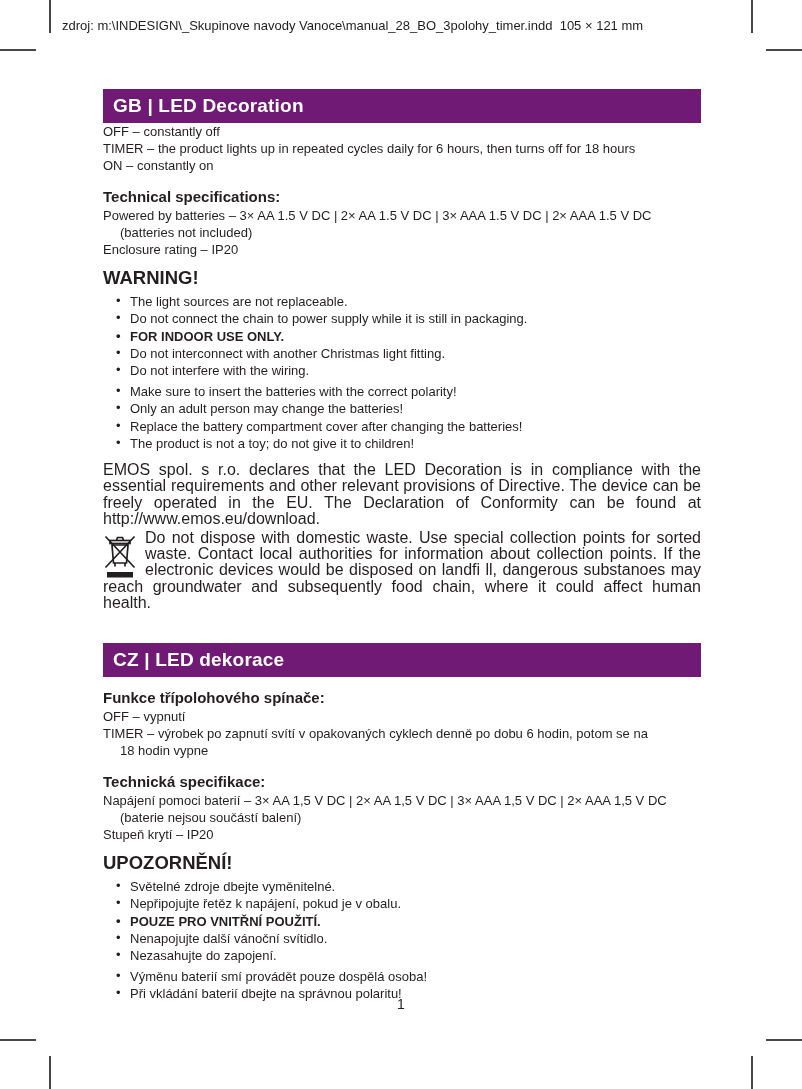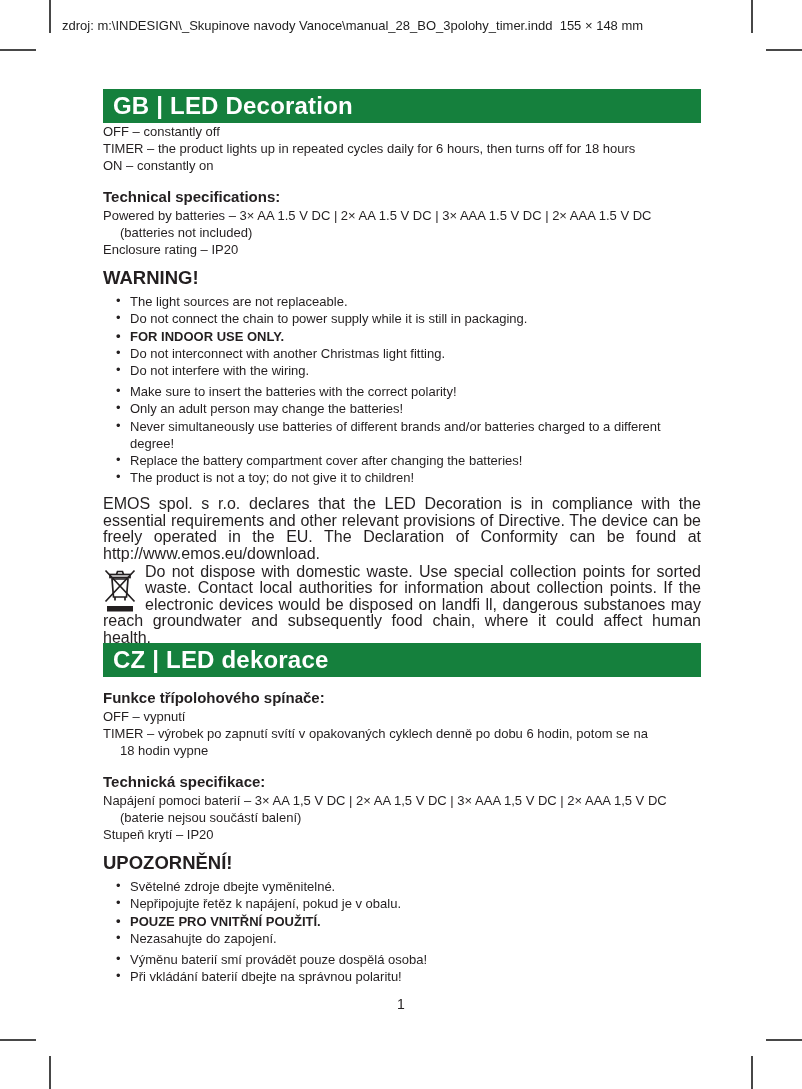--- a/index.html
+++ b/index.html
@@ -11,21 +11,21 @@
   .crop.h{width:36px;height:2px;}
   .tl-v{left:49px;top:0;} .tr-v{left:751px;top:0;}
   .bl-v{left:49px;bottom:0;} .br-v{left:751px;bottom:0;}
   .tl-h{left:0;top:49px;} .tr-h{right:0;top:49px;}
   .bl-h{left:0;top:1039px;} .br-h{right:0;top:1039px;}
   
   .source{position:absolute;left:62px;top:18px;font-size:13px;white-space:pre;color:#1e1e1e;}
   
   .sec{position:absolute;left:103px;width:598px;}
   .sec.gb{top:89px;} .sec.cz{top:643px;}
-  .bar{height:34px;background:#15803d;color:#ffffff;font-size:24px;font-weight:bold;
+  .bar{height:34px;background:#701a75;color:#ffffff;font-size:19px;font-weight:bold;
        line-height:34px;padding-left:10px;letter-spacing:.2px;}
   h3.sub{font-size:15px;font-weight:bold;margin:12px 0 2px 0;line-height:17px;}
   h3.sub.later{margin-top:13px;}
   .line{font-size:13px;line-height:17.2px;white-space:nowrap;}
   .line.indent{padding-left:17px;}
   h2.warn{font-size:18.5px;font-weight:bold;margin:9px 0 5px 0;line-height:21px;}
   ul.blist{list-style:none;margin:0;padding:0;font-size:13px;line-height:17.2px;}
   ul.blist li{position:relative;padding-left:27px;}
   ul.blist li::before{content:"\2022";position:absolute;left:13px;top:-1px;}
   ul.blist.g2{margin-top:4px;}
@@ -43,21 +43,21 @@
 
   <div class="crop v tl-v"></div>
   <div class="crop v tr-v"></div>
   <div class="crop v bl-v"></div>
   <div class="crop v br-v"></div>
   <div class="crop h tl-h"></div>
   <div class="crop h tr-h"></div>
   <div class="crop h bl-h"></div>
   <div class="crop h br-h"></div>
 
-  <div class="source">zdroj: m:\INDESIGN\_Skupinove navody Vanoce\manual_28_BO_3polohy_timer.indd  155 × 148 mm</div>
+  <div class="source">zdroj: m:\INDESIGN\_Skupinove navody Vanoce\manual_28_BO_3polohy_timer.indd  105 × 121 mm</div>
 
   <div class="sec gb">
     <div class="bar">
       <span>GB | LED Decoration</span>
     </div>
 
     <div class="line">OFF – constantly off</div>
     <div class="line">TIMER – the product lights up in repeated cycles daily for 6 hours, then turns off for 18 hours</div>
     <div class="line">ON – constantly on</div>
 
@@ -70,21 +70,20 @@
     <ul class="blist">
       <li>The light sources are not replaceable.</li>
       <li>Do not connect the chain to power supply while it is still in packaging.</li>
       <li class="bold">FOR INDOOR USE ONLY.</li>
       <li>Do not interconnect with another Christmas light fitting.</li>
       <li>Do not interfere with the wiring.</li>
     </ul>
     <ul class="blist g2">
       <li>Make sure to insert the batteries with the correct polarity!</li>
       <li>Only an adult person may change the batteries!</li>
-      <li>Never simultaneously use batteries of different brands and/or batteries charged to a different degree!</li>
       <li>Replace the battery compartment cover after changing the batteries!</li>
       <li>The product is not a toy; do not give it to children!</li>
     </ul>
 
     <p class="para">EMOS spol. s r.o. declares that the LED Decoration is in compliance with the essential requirements and other relevant provisions of Directive. The device can be freely operated in the EU. The Declaration of Conformity can be found at http://www.emos.eu/download.</p>
 
     <p class="para disposal">
       <span class="weee">
         <svg width="34" height="46" viewBox="0 0 34 46" xmlns="http://www.w3.org/2000/svg">
           <g fill="none" stroke="#231f20" stroke-width="1.7">
@@ -114,20 +113,21 @@
     <h3 class="sub later">Technická specifikace:</h3>
     <div class="line">Napájení pomoci baterií – 3× AA 1,5 V DC | 2× AA 1,5 V DC | 3× AAA 1,5 V DC | 2× AAA 1,5 V DC</div>
     <div class="line indent">(baterie nejsou součástí balení)</div>
     <div class="line">Stupeň krytí – IP20</div>
 
     <h2 class="warn">UPOZORNĚNÍ!</h2>
     <ul class="blist">
       <li>Světelné zdroje dbejte vyměnitelné.</li>
       <li>Nepřipojujte řetěz k napájení, pokud je v obalu.</li>
       <li class="bold">POUZE PRO VNITŘNÍ POUŽITÍ.</li>
+      <li>Nenapojujte další vánoční svítidlo.</li>
       <li>Nezasahujte do zapojení.</li>
     </ul>
     <ul class="blist g2">
       <li>Výměnu baterií smí provádět pouze dospělá osoba!</li>
       <li>Při vkládání baterií dbejte na správnou polaritu!</li>
     </ul>
   </div>
 
   <div class="pagenum">1</div>
 

